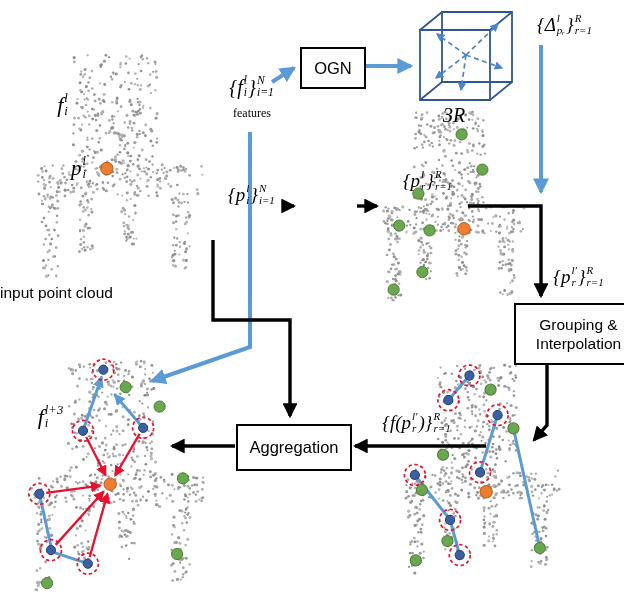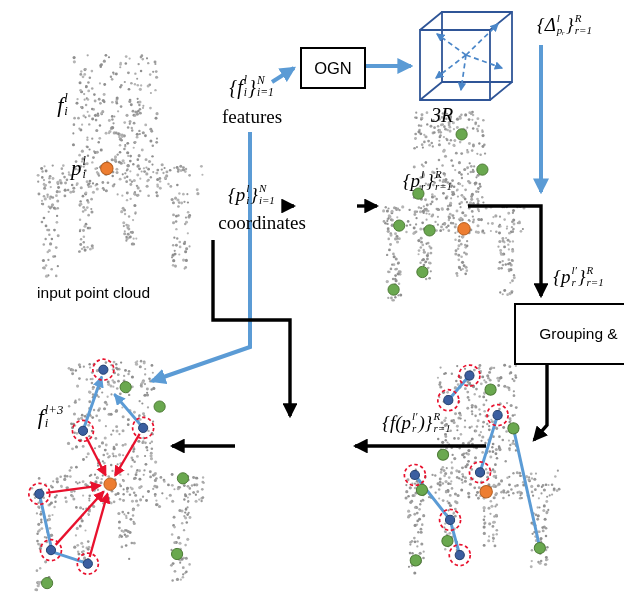--- a/index.html
+++ b/index.html
@@ -3,22 +3,22 @@
 <meta charset="utf-8">
 <style>
   html,body{margin:0;padding:0;background:#ffffff}
   #canvas{position:relative;width:624px;height:602px;background:#fff;font-family:"Liberation Sans",sans-serif;color:#000;overflow:hidden}
   #canvas svg{position:absolute;left:0;top:0;display:block;z-index:1}
   .box{position:absolute;background:#fff;border:2px solid #000;display:flex;flex-direction:column;align-items:center;justify-content:center;text-align:center;font-size:16.5px;line-height:1.25;z-index:3}
   .mathlabel{position:absolute;z-index:2;display:flex;align-items:center;justify-content:center;font-family:"Liberation Serif",serif;font-style:italic;white-space:nowrap}
   .mb{white-space:pre}
   .ss{display:inline-flex;flex-direction:column;justify-content:center;line-height:1.05;font-size:0.58em;margin-left:1px;margin-right:1px;font-style:italic}
   .ss span{display:block}
-  .caption-serif{position:absolute;z-index:2;font-family:"Liberation Serif",serif;font-size:19px;text-align:center}
-  .caption-sans{position:absolute;z-index:2;font-size:15.5px;text-align:right}
+  .caption-serif{position:absolute;z-index:2;font-family:"Liberation Serif",serif;font-size:12px;text-align:center}
+  .caption-sans{position:absolute;z-index:2;font-size:15.5px;text-align:left}
   .a-black{stroke:var(--c-black,#000);stroke-width:3.4;fill:none}
   .a-blue{stroke:var(--c-arrow-blue,#5b9bd5);stroke-width:4;fill:none}
   .cube-edge{stroke:var(--c-cube-blue,#2f5597);stroke-width:1.8;fill:none}
   .cube-vec{stroke:var(--c-dash-blue,#4a86c8);stroke-width:1.7;stroke-dasharray:5 3.5;fill:none}
   .fill-black{fill:var(--c-black,#000)}
   .fill-ablue{fill:var(--c-arrow-blue,#5b9bd5)}
   .fill-dblue{fill:var(--c-dash-blue,#4a86c8)}
   .fill-red{fill:var(--c-red,#e8112d)}
 </style>
 </head>
@@ -2424,20 +2424,24 @@
     <path class="a-black" d="M486,446 L355,446" marker-end="url(#mk-black)"></path>
     <path class="a-black" d="M235,446 L172,446" marker-end="url(#mk-black)"></path>
     <path class="a-black" d="M213,240 L213,320 L290,320 L290,416" marker-end="url(#mk-black)"></path>
   </svg>
 
   <div class="box" style="left:300px;top:47px;width:62px;height:38px">
     <span>OGN</span>
   </div>
   <div class="box" style="left:514px;top:303px;width:125px;height:58px;font-size:15.5px">
     <span>Grouping &amp;</span>
+    <span>Interpolation</span>
+  </div>
+  <div class="box" style="left:236px;top:424px;width:112px;height:43px">
+    <span>Aggregation</span>
   </div>
 
   <div class="mathlabel" style="left:36px;top:88px;width:54px;height:34px;font-size:22px">
       <span class="mb">f</span>
       <span class="ss">
         <span>l</span>
         <span>i</span>
       </span>
     </div>
   <div class="mathlabel" style="left:54px;top:152px;width:50px;height:32px;font-size:21px">
@@ -2479,21 +2483,21 @@
       <span class="ss">
         <span>l</span>
         <span>pᵣ</span>
       </span>
       <span class="mb">}</span>
       <span class="ss">
         <span>R</span>
         <span>r=1</span>
       </span>
     </div>
-  <div class="mathlabel" style="left:412px;top:101px;width:60px;height:28px;font-size:20px">
+  <div class="mathlabel" style="left:424px;top:101px;width:60px;height:28px;font-size:20px">
       <span class="mb">3R</span>
     </div>
   <div class="mathlabel" style="left:384px;top:166px;width:88px;height:30px;font-size:19px">
       <span class="mb">{</span>
       <span class="mb">p</span>
       <span class="ss">
         <span>l</span>
         <span>r</span>
       </span>
       <span class="mb">}</span>
@@ -2530,16 +2534,15 @@
     </div>
   <div class="mathlabel" style="left:18px;top:400px;width:66px;height:34px;font-size:22px">
       <span class="mb">f</span>
       <span class="ss">
         <span>l+3</span>
         <span>i</span>
       </span>
     </div>
 
   <div class="caption-serif" style="left:206px;top:106px;width:92px">features</div>
-  <div class="caption-serif" style="left:212px;top:212px;width:100px">coordinates</div>
   <div class="caption-sans" style="left:0px;top:284px;width:150px">input point cloud</div>
 
 </div>
 
 </body></html>

